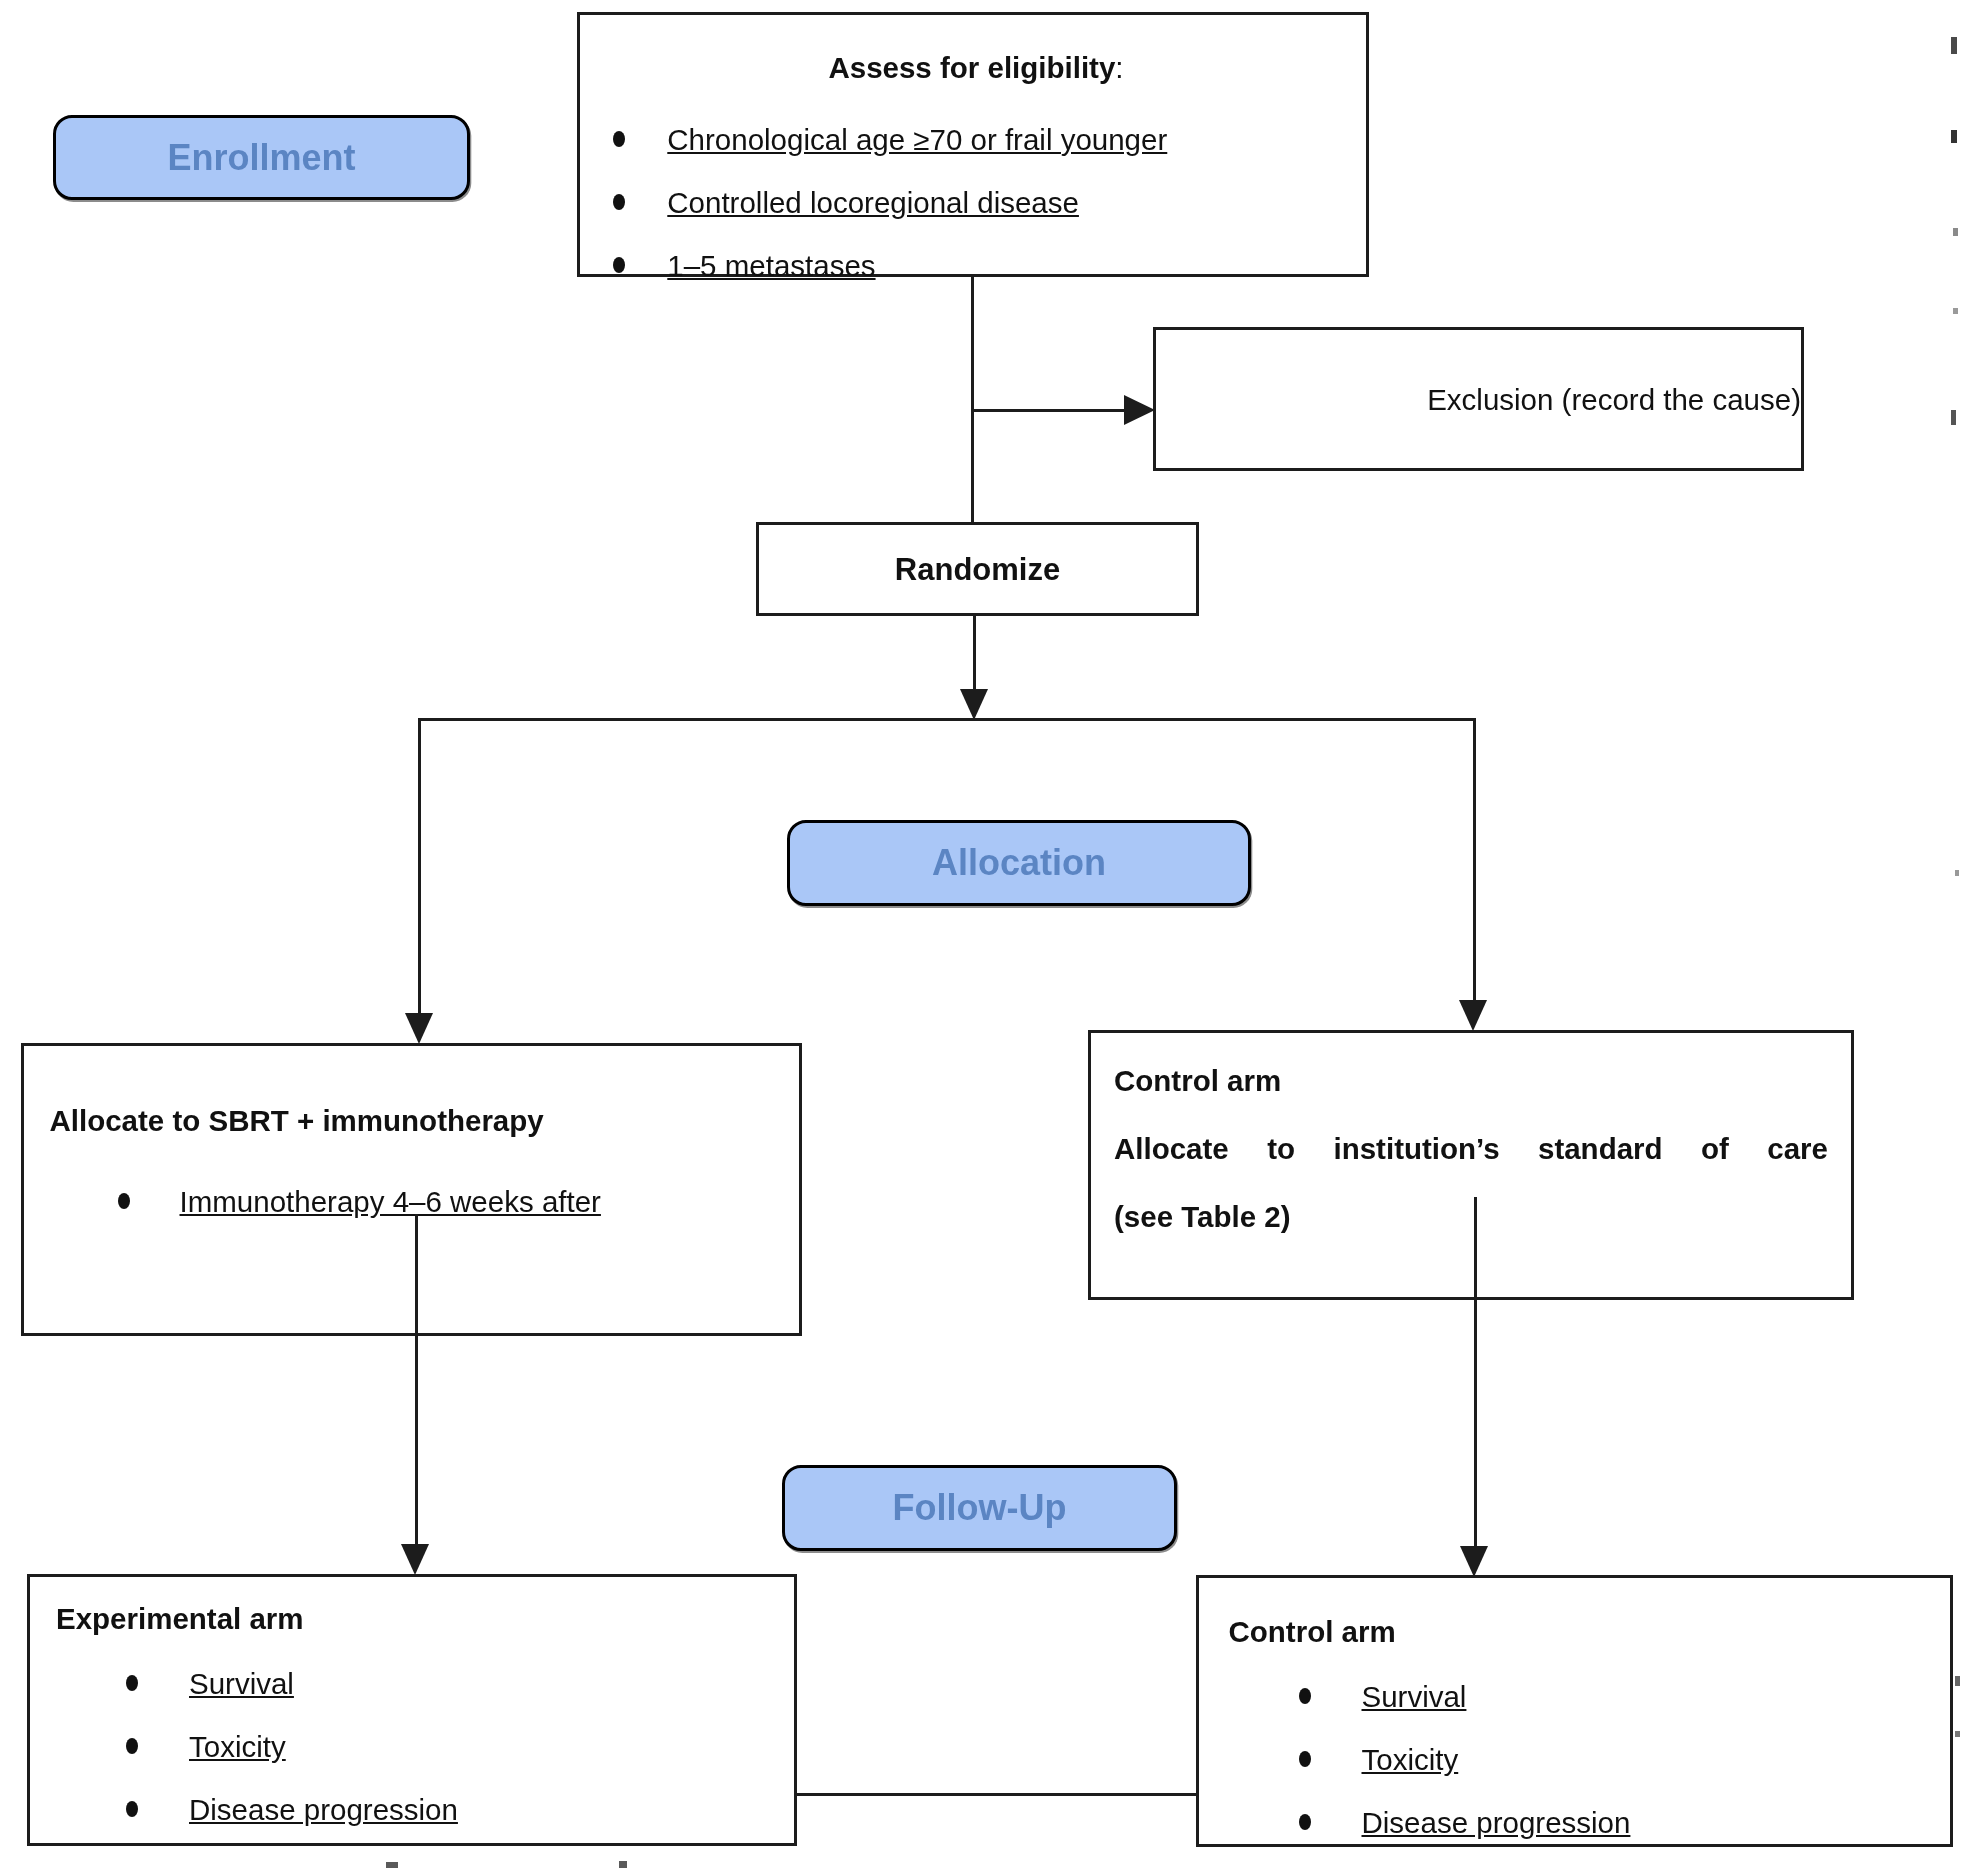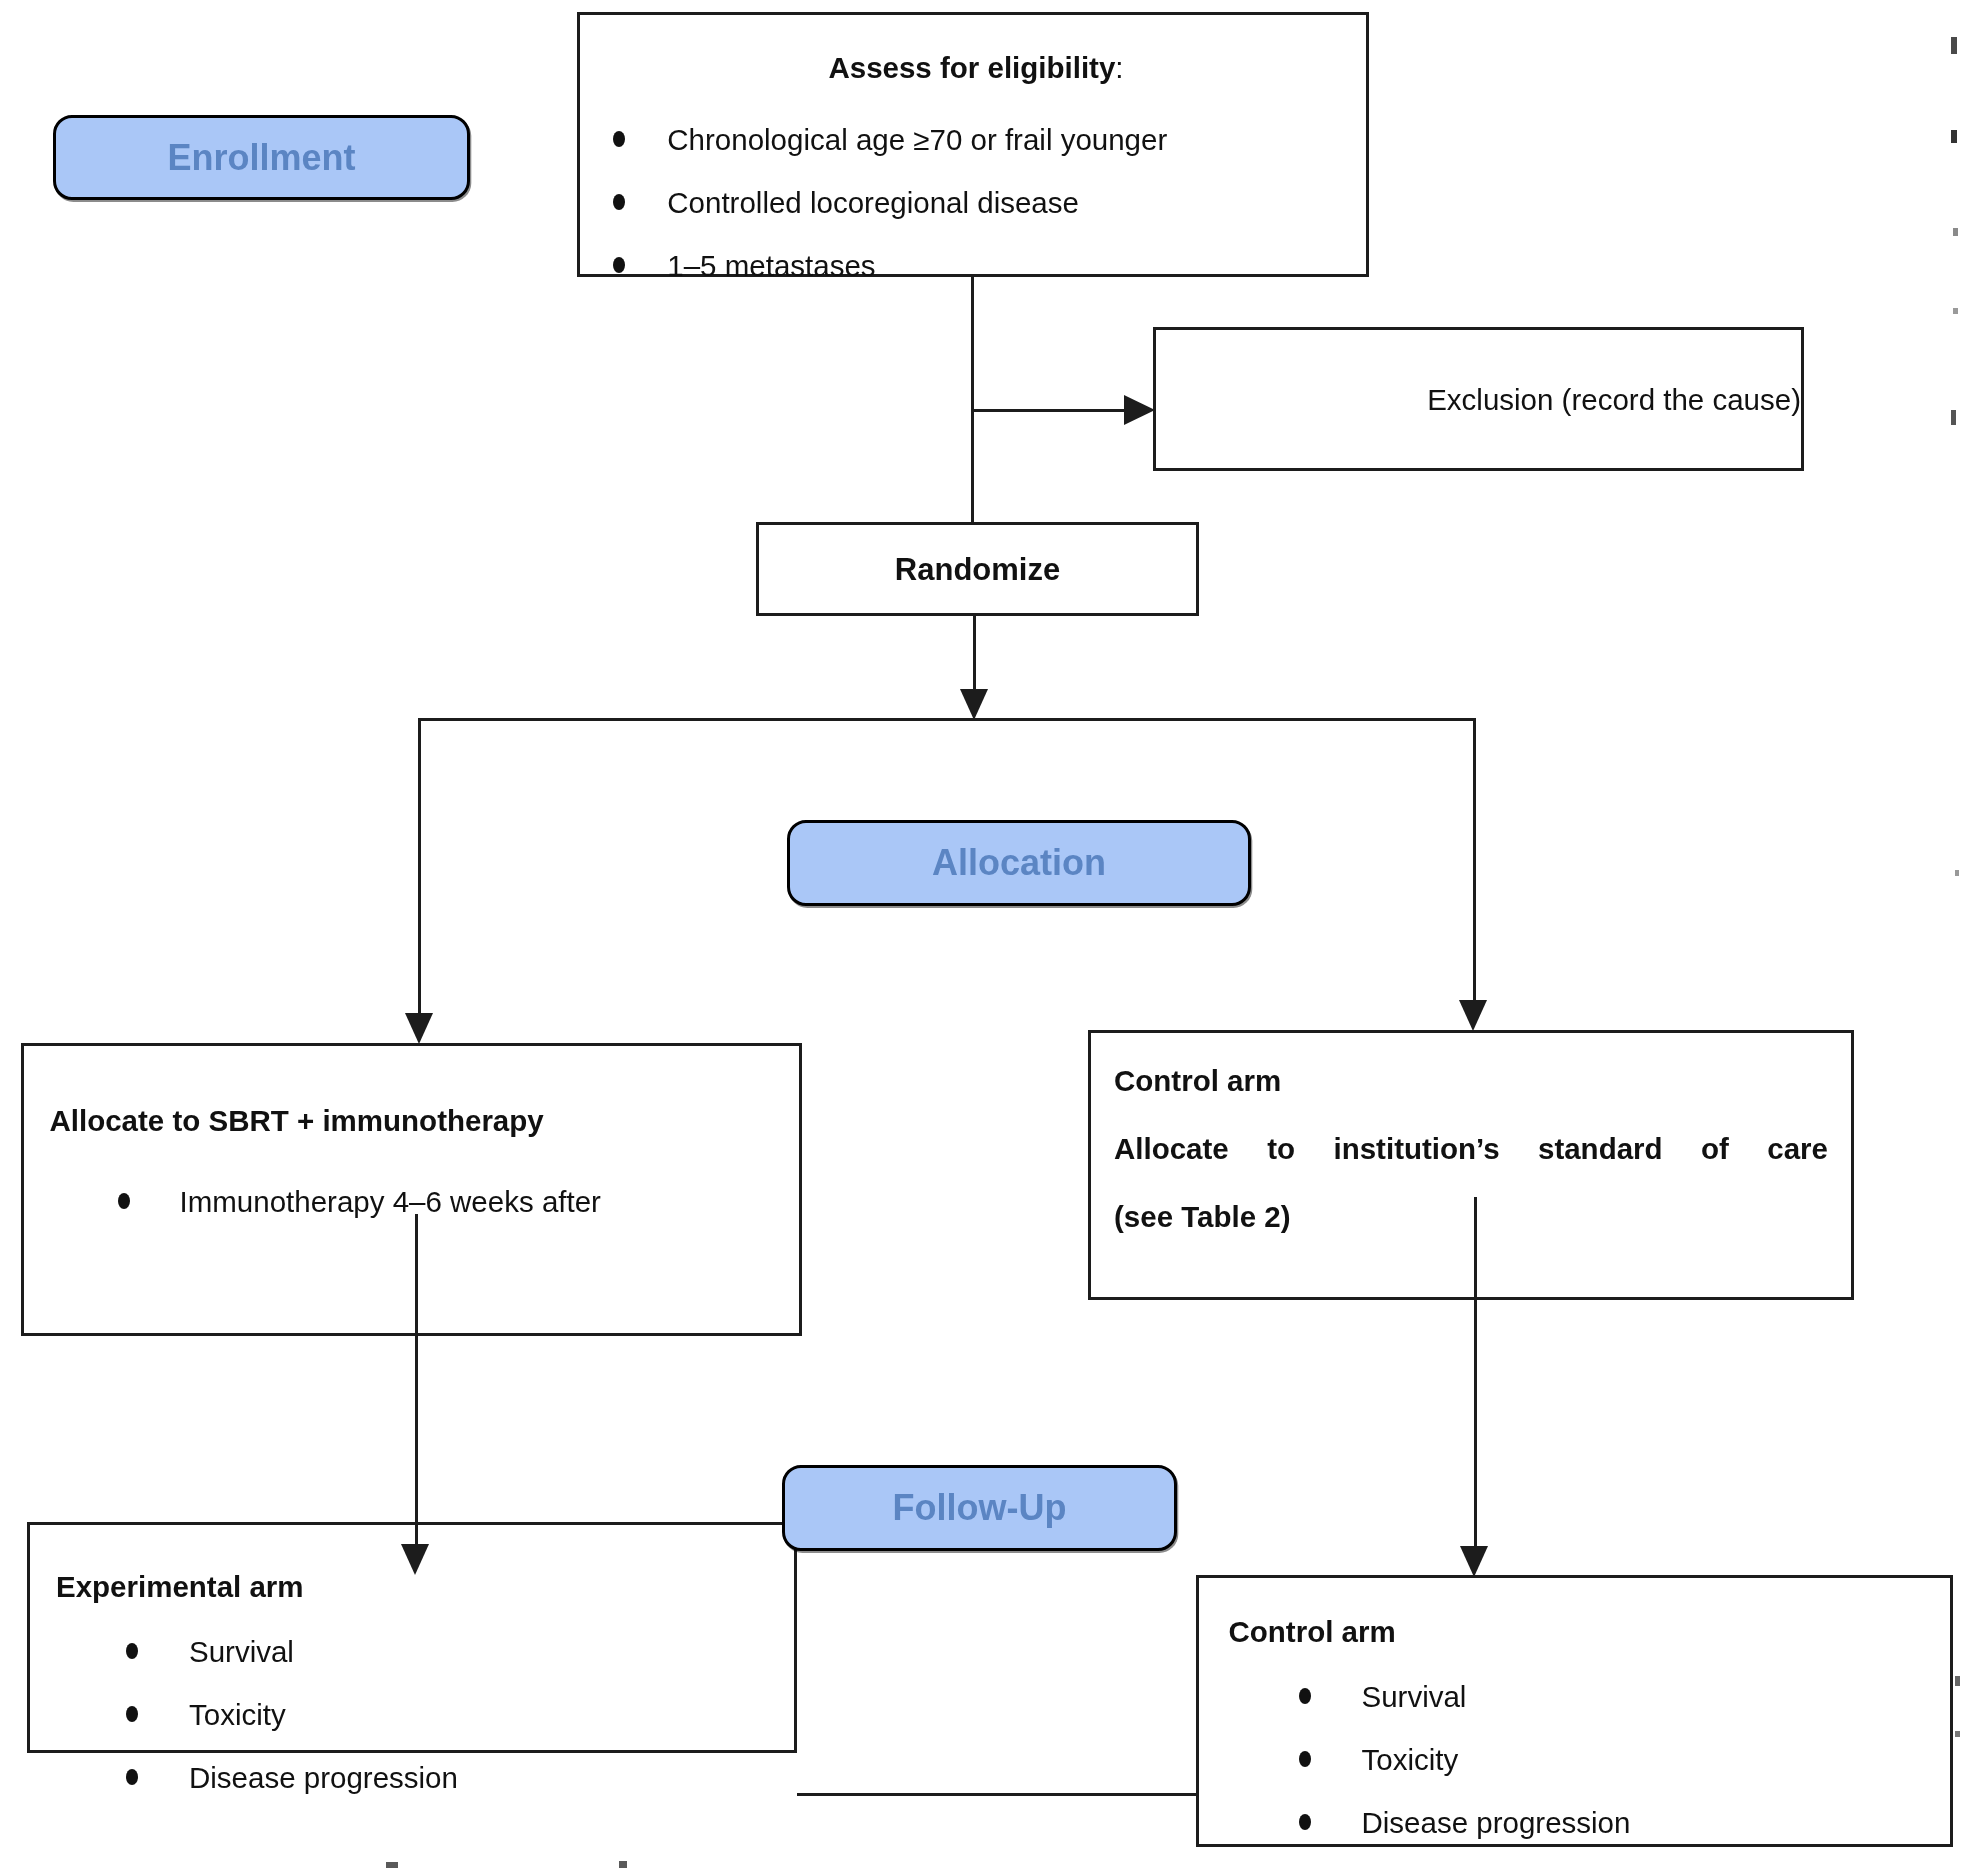--- a/index.html
+++ b/index.html
@@ -29,24 +29,24 @@
   .exclusion{left:1153px;top:327px;width:651px;height:144px;display:flex;align-items:center;padding-left:27px;justify-content:flex-end;}
   
   .randomize{left:756px;top:522px;width:443px;height:94px;display:flex;align-items:center;justify-content:center;}
   .randomize .box-title{font-size:31px;}
   
   .intervention{left:20.5px;top:1043px;width:781px;height:293px;padding:27px 19px 0 26px;}
   .control-allocation{left:1088px;top:1030px;width:766px;height:270px;padding:27px 23px 0 23px;}
   .control-allocation .justified{text-align:justify;text-align-last:justify;}
   .line-gap{margin-top:27px;}
   
-  .experimental-followup{left:27px;top:1522px;width:770px;height:231px;padding:41px 19px 0 26px;}
+  .experimental-followup{left:27px;top:1574px;width:770px;height:272px;padding:21px 19px 0 26px;}
   .control-followup{left:1196px;top:1575px;width:757px;height:272px;padding:33px 19px 0 29.5px;}
   
-  .li{display:flex;align-items:flex-start;margin-top:26px;}
+  .li{display:flex;align-items:flex-start;margin-top:26px;text-decoration:underline;}
   .li .dot{
     flex:none;width:12px;height:16px;border-radius:50%;
     background:#111111;margin-top:10.3px;
   }
   .li .li-text{font-size:29.5px;line-height:37px;}
   .eligibility .li .dot{margin-left:1.3px;margin-right:42px;}
   .intervention .li{margin-top:29.5px;}
   .intervention .li .dot{margin-left:68px;margin-right:50px;}
   .followup-li .dot{margin-left:70px;margin-right:51px;}
   

